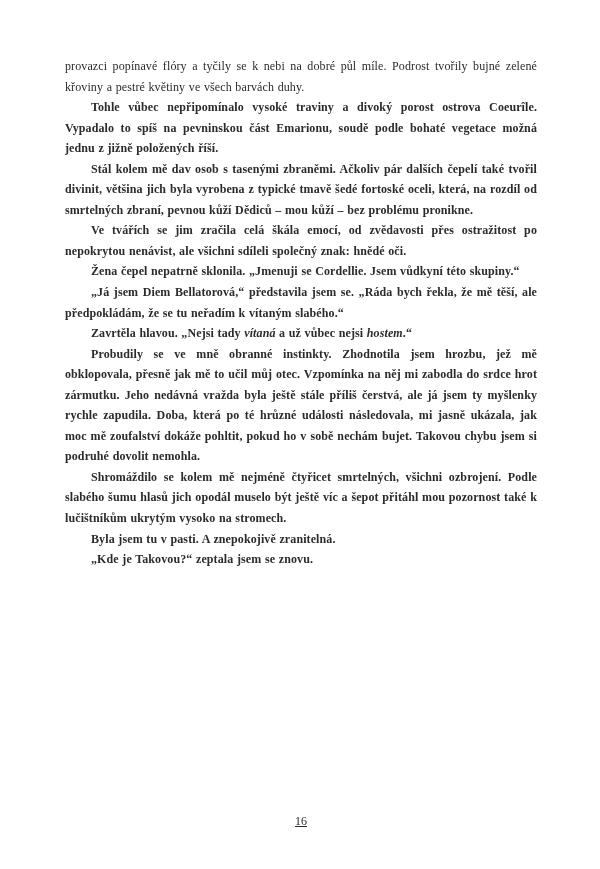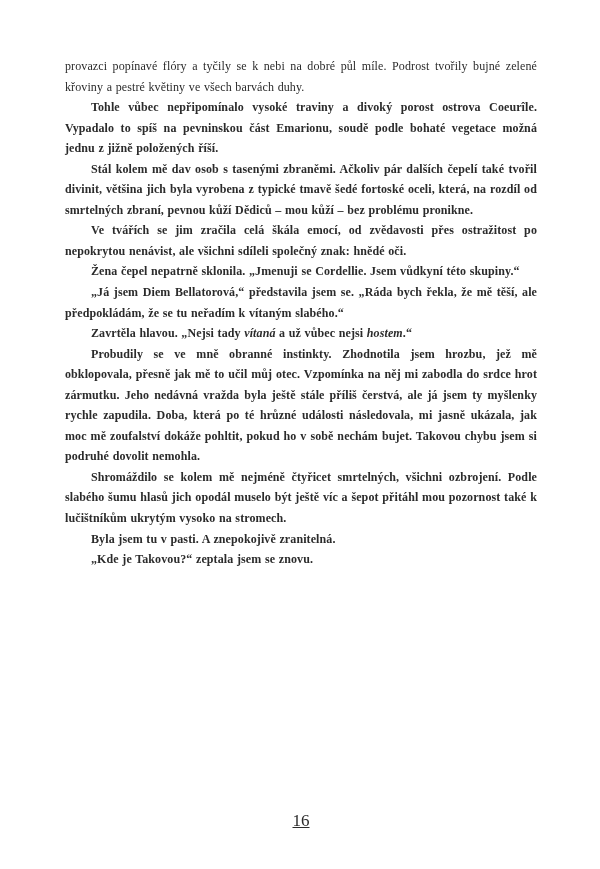--- a/index.html
+++ b/index.html
@@ -36,21 +36,21 @@
   }
   .italic {
     font-style: italic;
   }
   .page-number {
     position: absolute;
     top: 811px;
     left: 65px;
     width: 472px;
     text-align: center;
-    font-size: 17px;
+    font-size: 12px;
     line-height: 20px;
     color: #2b2b2b;
     text-decoration: underline;
   }
 </style>
 </head>
 <body>
 
 <div class="book-page">
   <div class="text-block">

